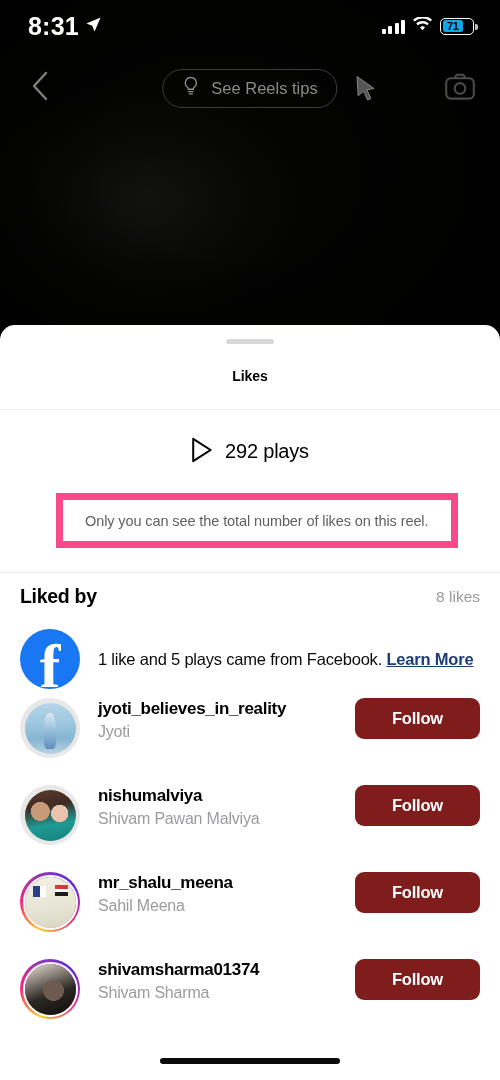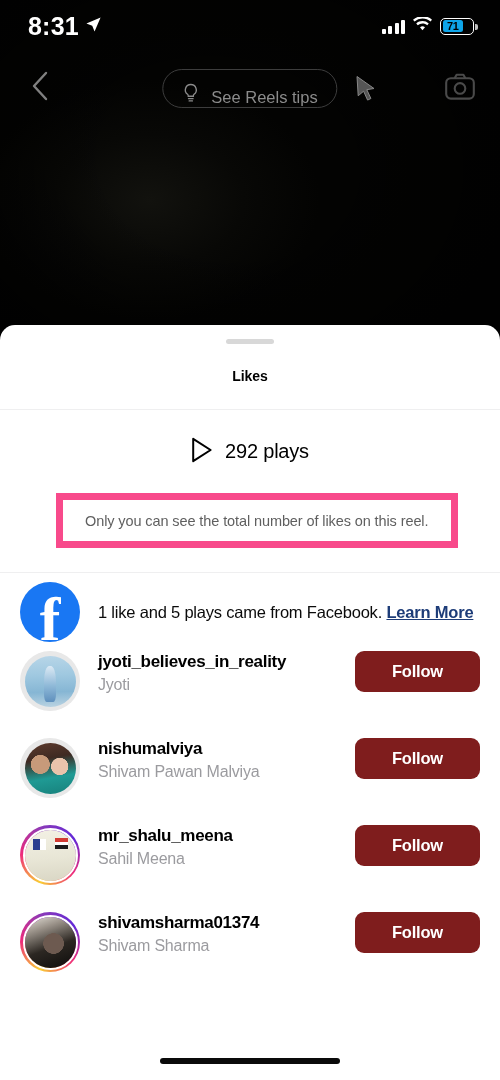--- a/index.html
+++ b/index.html
@@ -63,21 +63,21 @@
   #battery-pct { font-size:11px; font-weight:700; color:#000; letter-spacing:-.3px; }
 
   
   #reel-topbar {
     position:absolute; left:0; top:62px; width:500px; height:52px;
     display:flex; align-items:center; z-index:40; padding:0 20px;
   }
   #back-button { width:40px; height:40px; display:flex; align-items:center; justify-content:center; }
   #reels-tips-pill {
     position:absolute; left:50%; transform:translateX(-50%);
-    display:flex; align-items:flex-end; gap:12px;
+    display:flex; align-items:center; gap:12px;
     height:39px; padding:0 19px;
     border:1.6px solid #3d3d3d; border-radius:20px;
     color:#8b8b8b; font-size:16.5px; white-space:nowrap;
   }
   #camera-button { margin-left:auto; width:40px; height:40px; display:flex; align-items:center; justify-content:center; }
   #cursor-arrow { position:absolute; left:355px; top:75px; z-index:45; }
 
   
   #sheet {
     position:absolute; left:0; top:325px; width:500px; height:755px;
@@ -303,20 +303,24 @@
   </div>
 
   <div id="notice-wrap">
     <div id="notice-box">
       <span id="notice-text">Only you can see the total number of likes on this reel.</span>
     </div>
   </div>
 
   <div class="divider" id="notice-divider"></div>
 
+  <div id="likedby-row">
+    <span id="likedby-label">Liked by</span>
+    <span id="likes-count">8 likes</span>
+  </div>
 
   <div id="list">
 
     <div class="row" id="fb-row">
       <div id="fb-logo">
         <span id="fb-glyph">f</span>
       </div>
       <div id="fb-text">
         <span>1 like and 5 plays came from Facebook. </span><a id="fb-learn-more" href="#">Learn More</a>
       </div>

